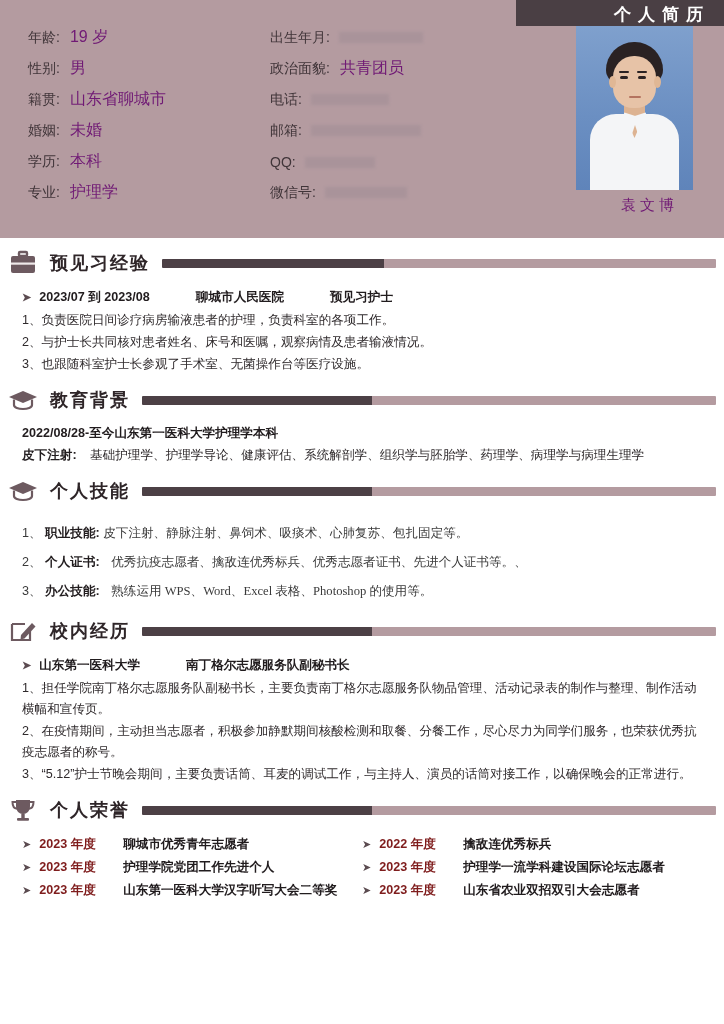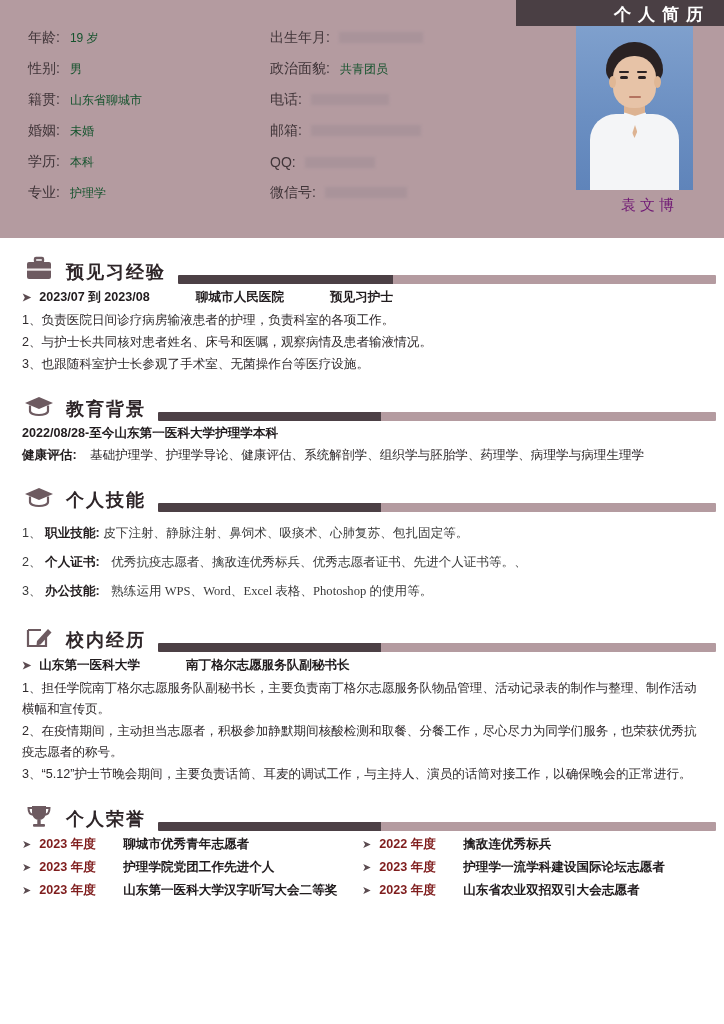--- a/index.html
+++ b/index.html
@@ -135,22 +135,22 @@
   }
   .info-cell { display: flex; align-items: baseline; }
   .info-cell.left { width: 242px; }
   .info-cell.right { width: 228px; }
   .info-label {
     font-size: 14px;
     color: #403539;
     white-space: nowrap;
   }
   .info-value {
-    font-size: 12px;
-    color: #14532d;
+    font-size: 16px;
+    color: #701a75;
     margin-left: 10px;
     white-space: nowrap;
   }
   .redacted {
     display: inline-block;
     margin-left: 9px;
     height: 11px;
     background: #a9939a;
     border-radius: 1px;
     filter: blur(1.6px);
@@ -164,22 +164,22 @@
   .redacted.w5 { width: 82px; }
 
   
   .body-wrap { position: relative; padding: 0 0 0 0; }
 
   .section { margin-top: 4px; }
   .sec-head {
     position: relative;
     height: 42px;
     display: flex;
-    align-items: flex-end;
-    padding-left: 24px;
+    align-items: center;
+    padding-left: 8px;
   }
   .sec-icon {
     width: 30px; height: 30px;
     display: flex; align-items: center; justify-content: center;
     color: #6d5a60;
     flex: 0 0 auto;
   }
   .sec-title {
     font-size: 18px;
     font-weight: bold;
@@ -384,21 +384,21 @@
       <span class="sec-bar"></span>
     </div>
     <div class="sec-body">
       <div class="edu-head">
         <span>2022/08/28-至今</span>
         <span class="gap-xl">山东第一医科大学</span>
         <span class="gap-xl">护理学</span>
         <span class="gap-xl">本科</span>
       </div>
       <div class="line">
-        <span class="b">健康评估:</span>
+        <span class="b">皮下注射:</span>
         <span style="margin-left:10px">基础护理学、护理学导论、健康评估、系统解剖学、组织学与胚胎学、药理学、病理学与病理生理学</span>
       </div>
     </div>
   </div>
 
   <div class="section">
     <div class="sec-head">
       <span class="sec-icon">
         <svg width="30" height="24" viewBox="0 0 30 24" fill="none">
           <path d="M15 3 L29 9 L15 15 L1 9 Z" fill="#6d5a60"></path>

